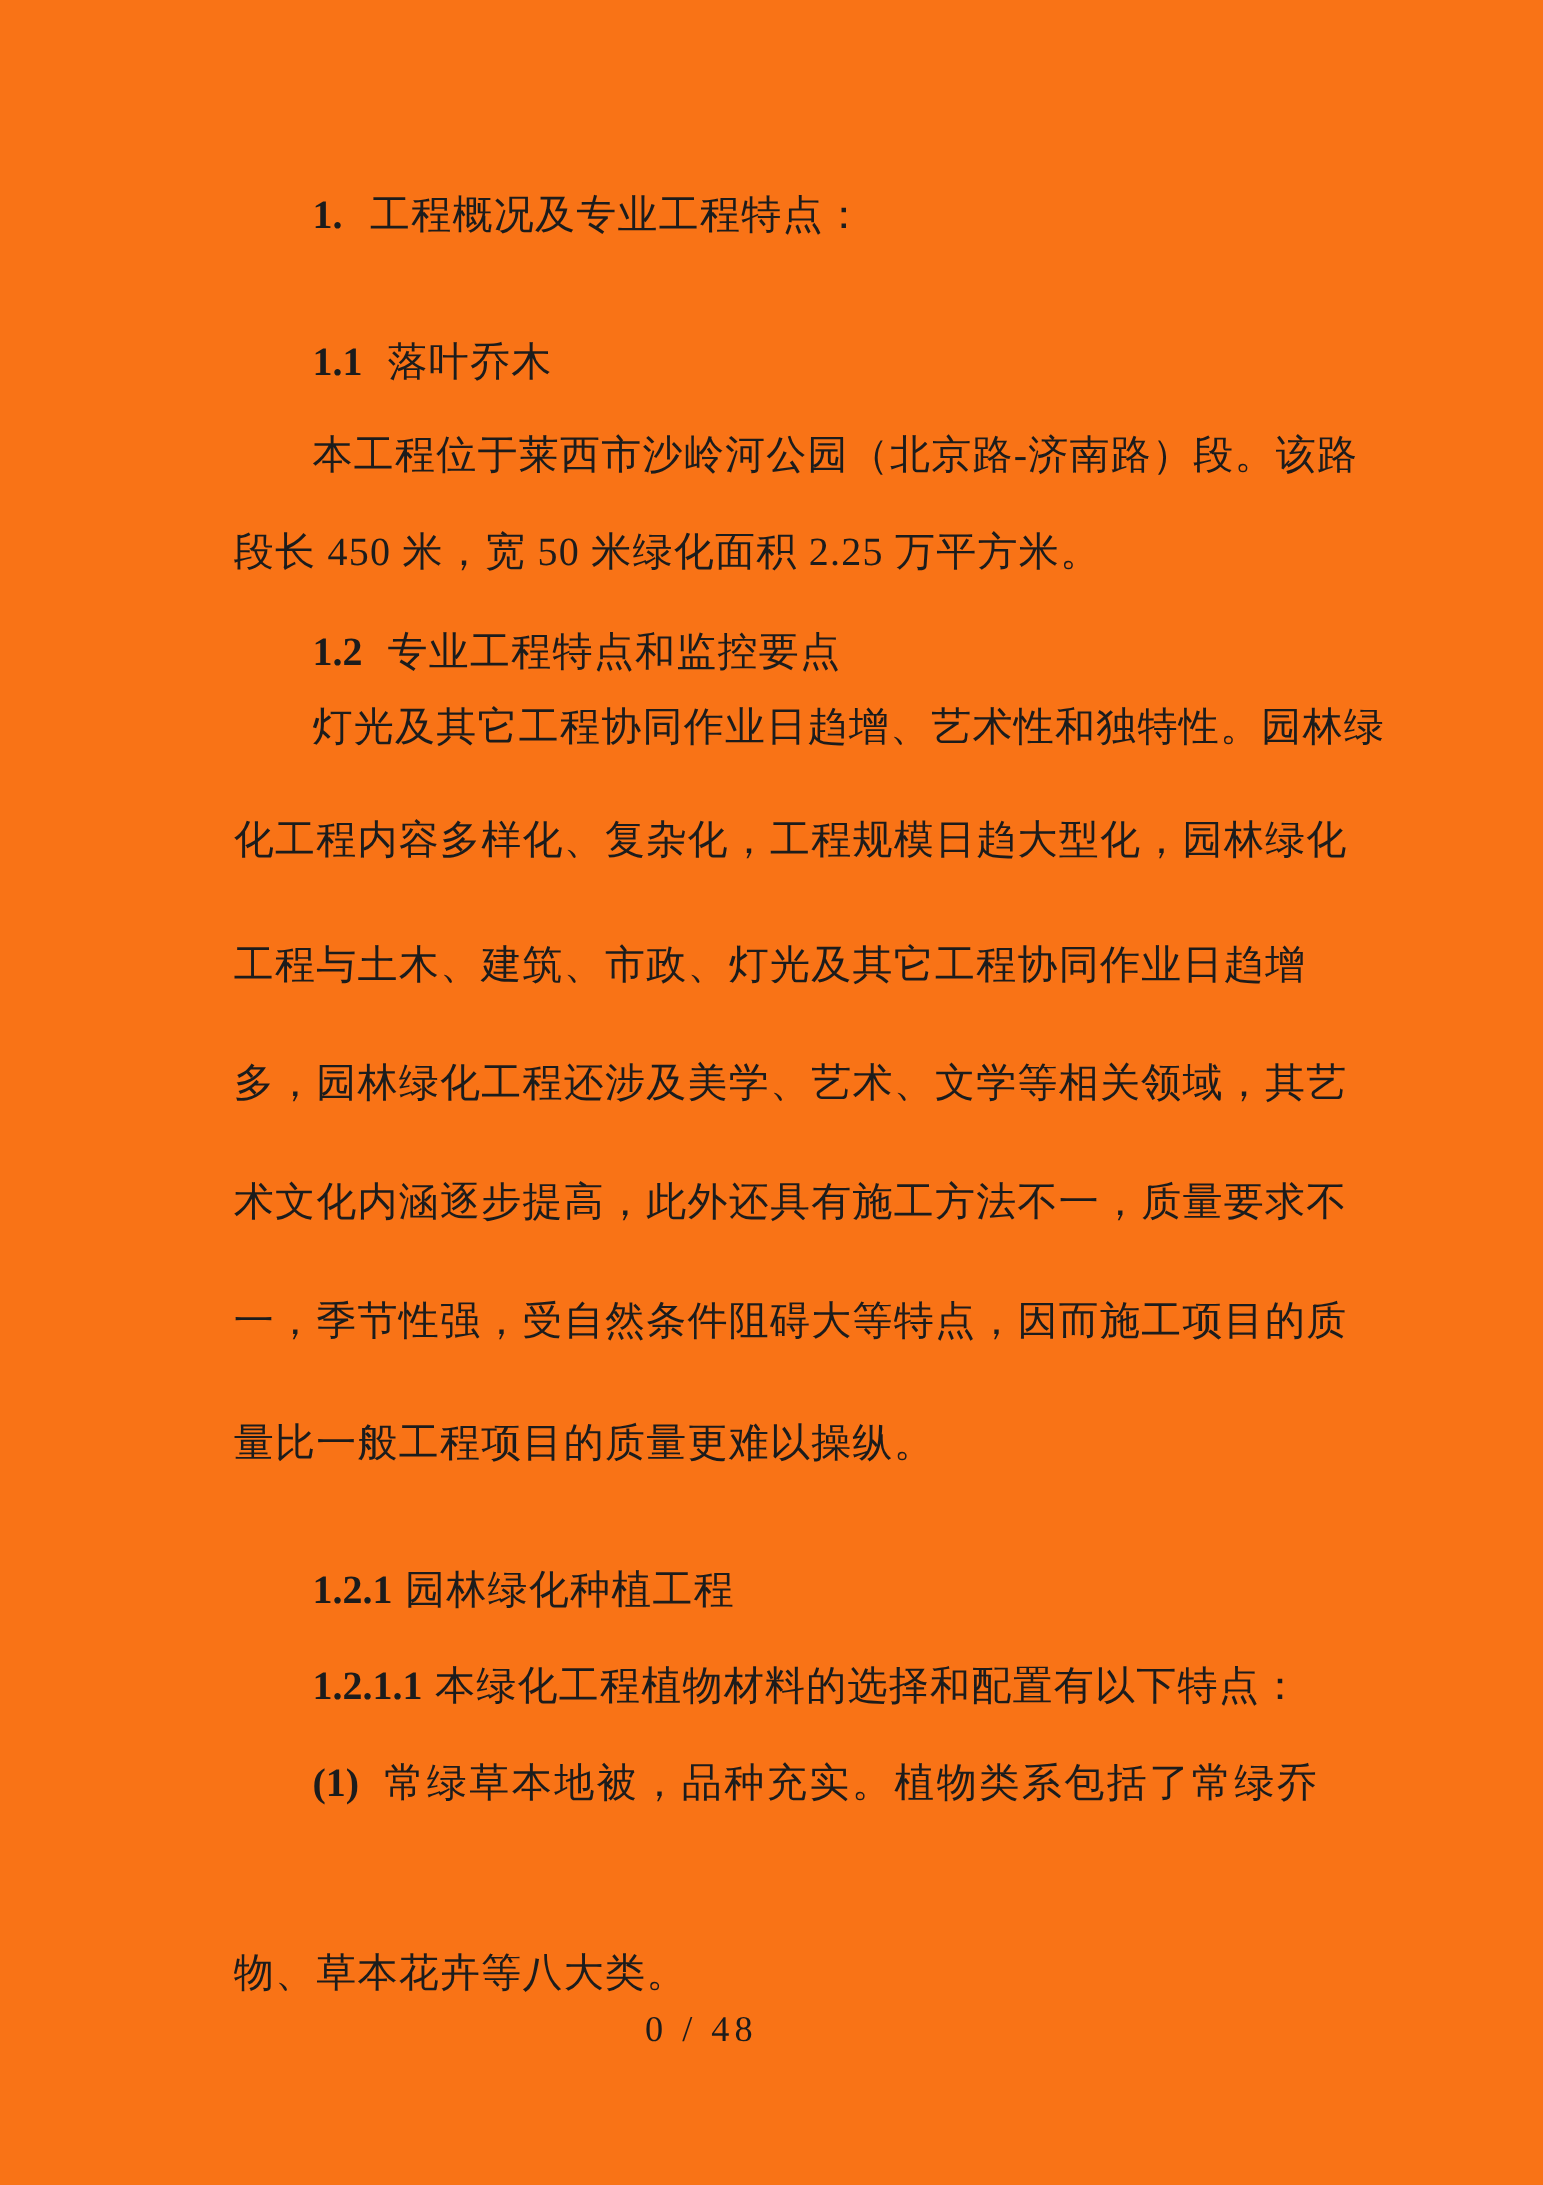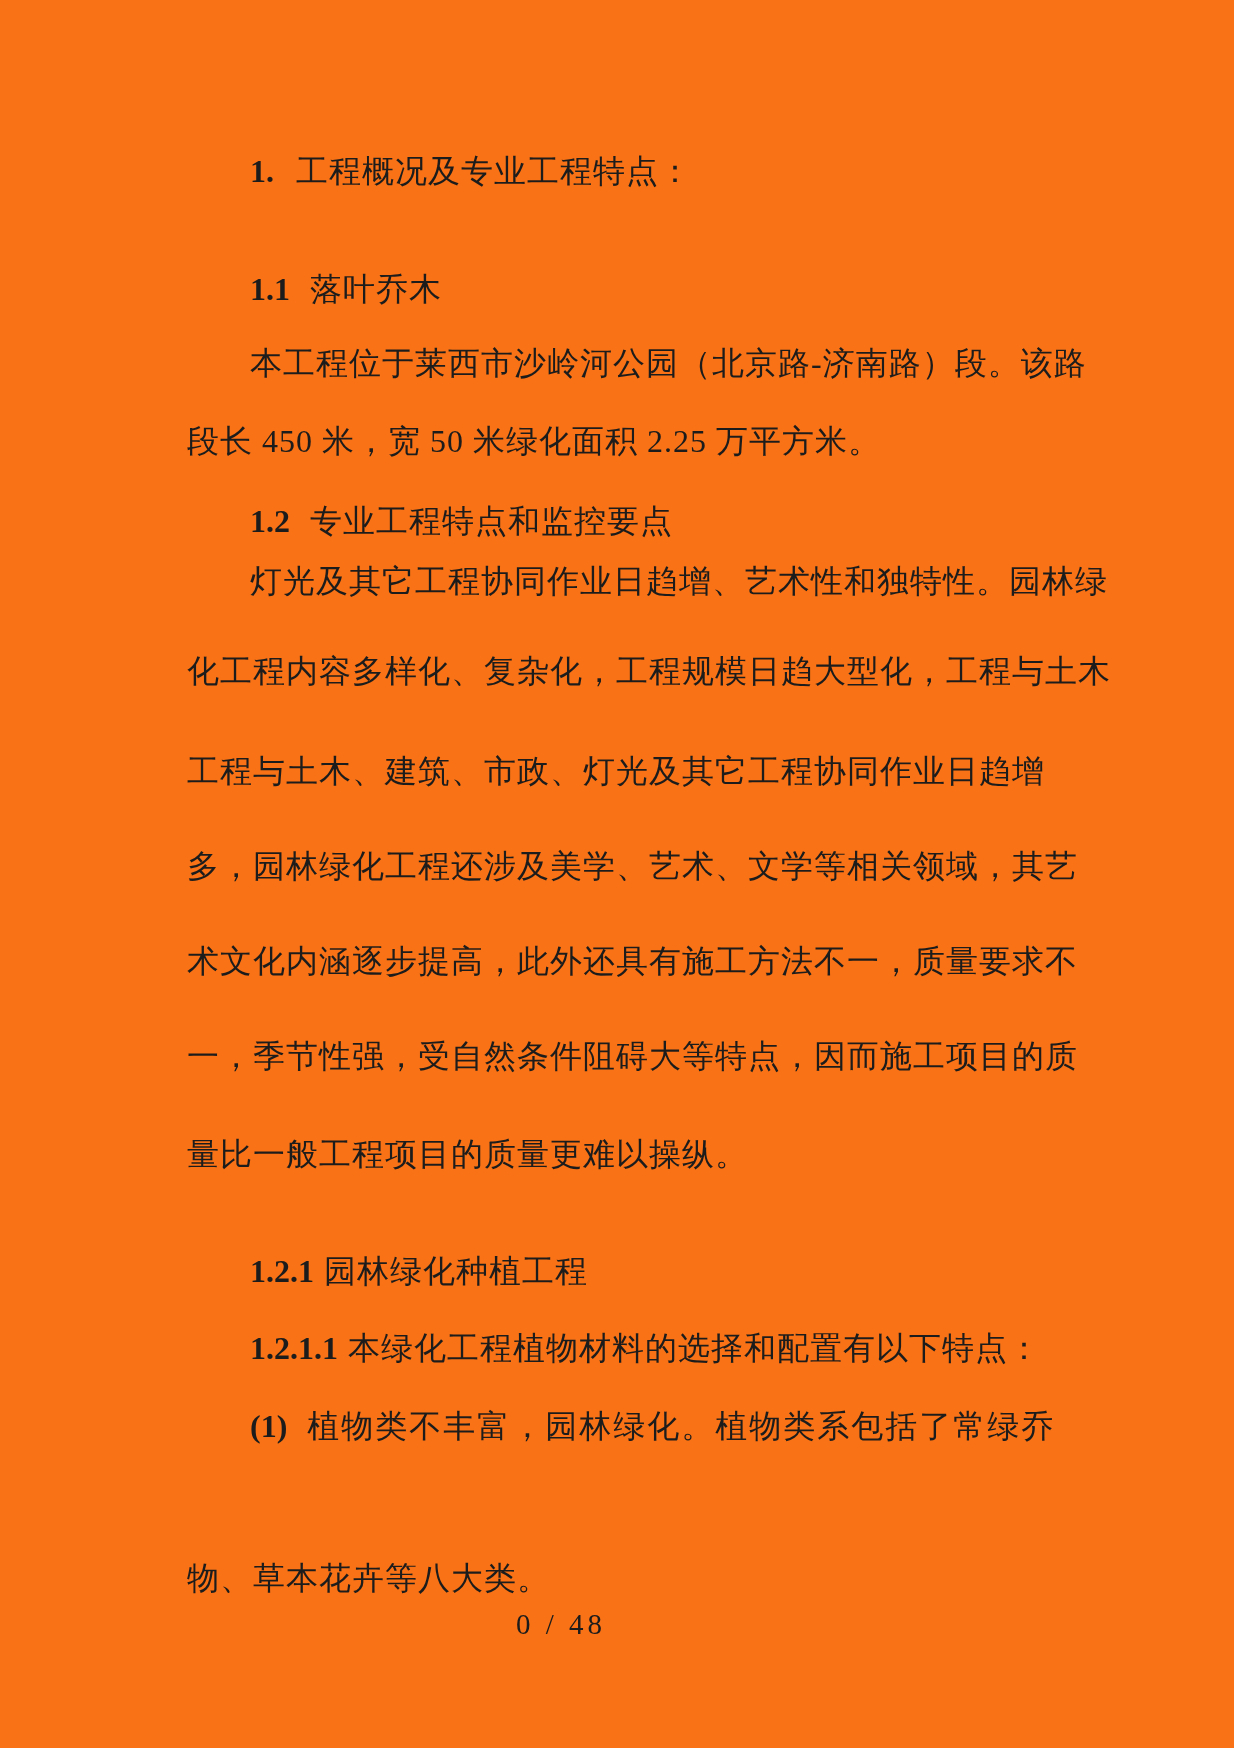--- a/index.html
+++ b/index.html
@@ -76,21 +76,21 @@
 
   <div class="line first" style="top:500px">
     <span class="num gap-md">1.2</span><span>专业工程特点和监控要点</span>
   </div>
 
   <div class="line first" style="top:560px">
     <span>灯光及其它工程协同作业日趋增、艺术性和独特性。园林绿</span>
   </div>
 
   <div class="line cont" style="top:650px">
-    <span>化工程内容多样化、复杂化，工程规模日趋大型化，工程与土木</span>
+    <span>化工程内容多样化、复杂化，工程规模日趋大型化，园林绿化</span>
   </div>
 
   <div class="line cont" style="top:750px">
     <span>工程与土木、建筑、市政、灯光及其它工程协同作业日趋增</span>
   </div>
 
   <div class="line cont" style="top:845px">
     <span>多，园林绿化工程还涉及美学、艺术、文学等相关领域，其艺</span>
   </div>
 
@@ -108,21 +108,21 @@
 
   <div class="line first" style="top:1250px">
     <span class="num gap-sm">1.2.1</span><span class="bold-term">园林</span><span>绿化种植工程</span>
   </div>
 
   <div class="line first" style="top:1327px">
     <span class="num gap-sm">1.2.1.1</span><span>本绿化工程植物材料的选择和配置有以下特点：</span>
   </div>
 
   <div class="line first wide" style="top:1405px">
-    <span class="num gap-pr">(1)</span><span>植物类不丰富，园林绿化。植物类系包括了常绿乔</span>
+    <span class="num gap-pr">(1)</span><span>常绿草本地被，品种充实。植物类系包括了常绿乔</span>
   </div>
 
 
   <div class="line cont" style="top:1557px">
     <span>物、草本花卉等八大类。</span>
   </div>
 
   <div class="page-footer">0 / 48</div>
 
 </div>

